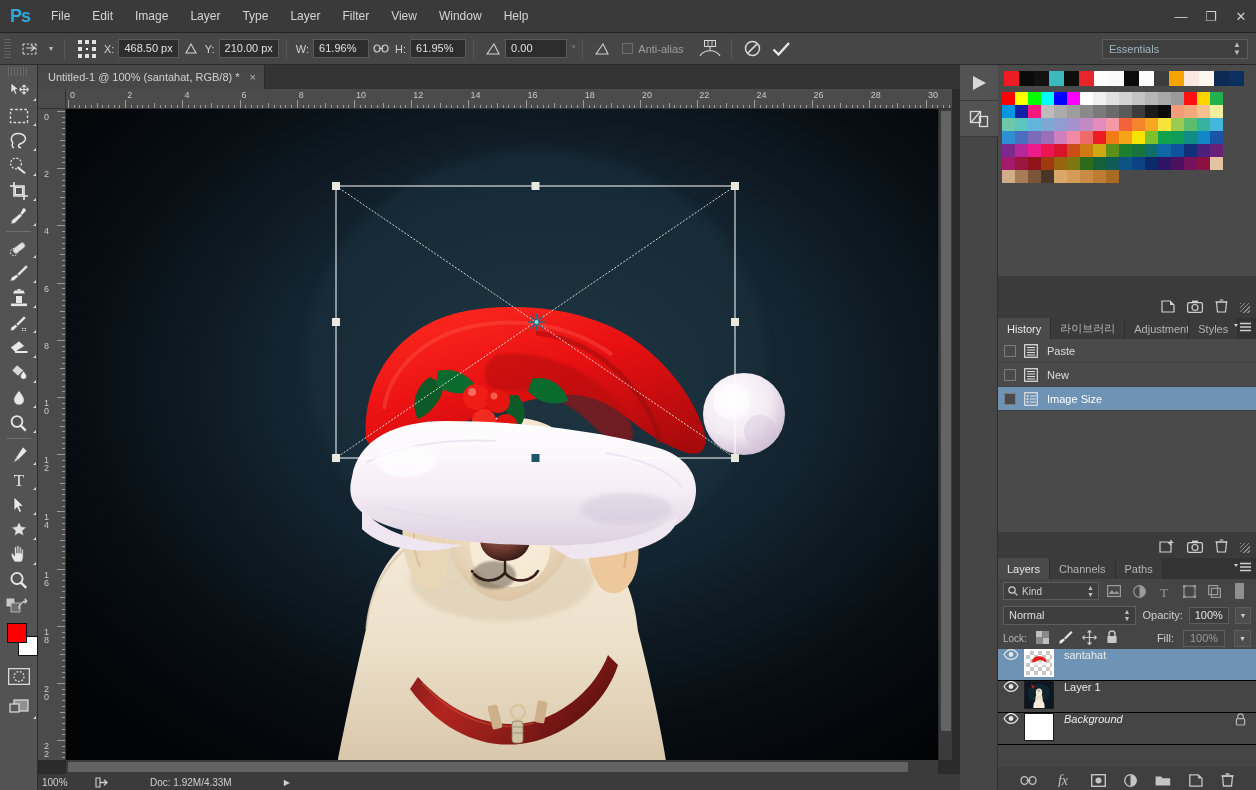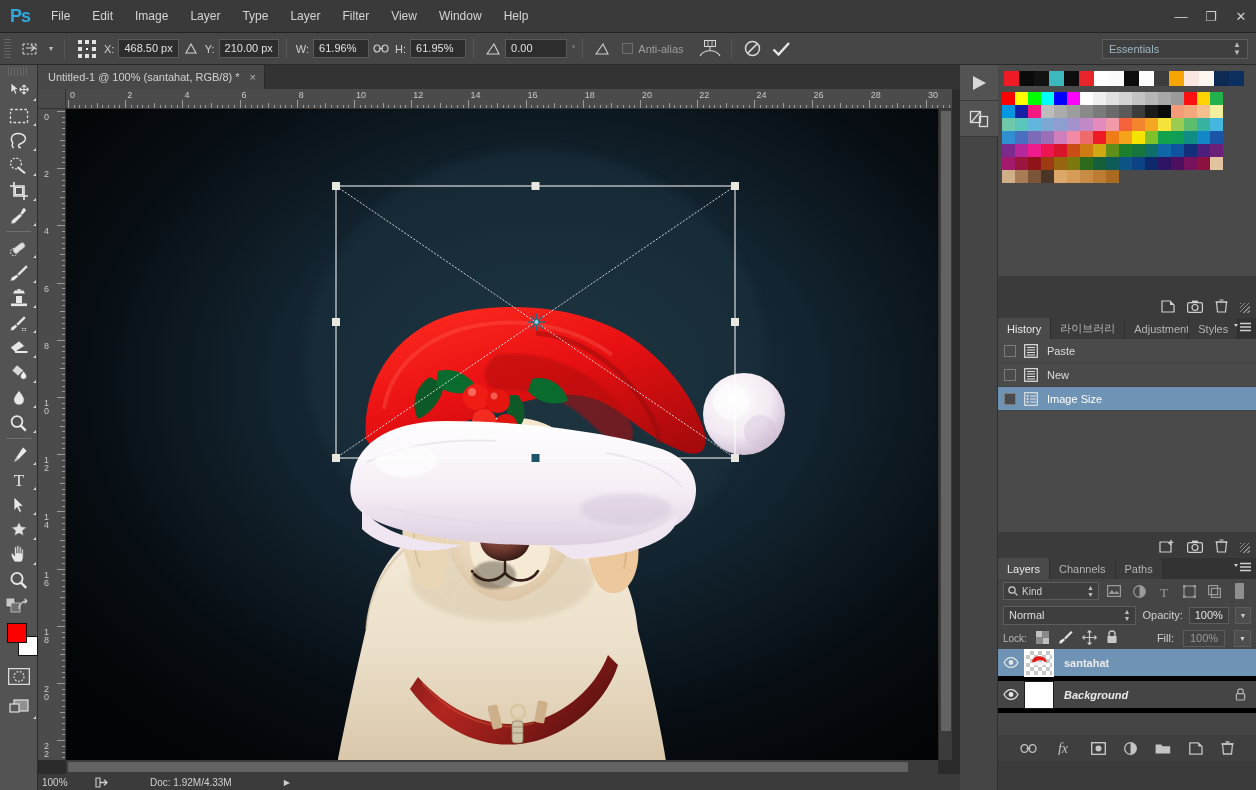--- a/index.html
+++ b/index.html
@@ -118,21 +118,21 @@
 
   
   .filterrow{ height:24px; display:flex; align-items:center; padding:0 5px; gap:5px; background:#454545;}
   .kindsel{ width:96px;height:18px;background:#3e3e3e;border:1px solid #5d5d5d;display:flex;align-items:center;
      padding:0 4px; font-size:10px; color:#cfcfcf;}
   .ficon{ width:20px;height:18px;display:flex;align-items:center;justify-content:center;color:#9a9a9a;}
   .blendrow{ height:24px; display:flex; align-items:center; padding:0 5px; gap:6px; background:#454545;}
   .blendsel{ width:140px;height:19px;background:#3e3e3e;border:1px solid #5d5d5d;display:flex;align-items:center;
      padding:0 5px;font-size:11px;color:#dcdcdc;}
   .lockrow{ height:22px; display:flex; align-items:center; padding:0 5px; gap:9px; background:#454545; font-size:10px;color:#b8b8b8;}
-  .layer-row{ height:32px; display:flex; align-items:center; border-bottom:5px solid #000000; background:#454545;font-weight:bold;}
+  .layer-row{ height:32px; display:flex; align-items:flex-start; border-bottom:1px solid #000000; background:#454545;}
   .layer-row.sel{ background:#6f93b4; }
   .eye{ width:26px; display:flex; align-items:center; justify-content:center;}
   .lthumb{ width:30px;height:28px;border:1px solid #1c1c1c; background:#fff; position:relative; overflow:hidden;}
   .lthumb.sel-b{ border:2px solid #fff; }
   .lname{ font-size:11px; color:#eaeaea; margin-left:10px;}
   .lname.italic{ font-style:italic; }
   .layer-foot{ height:26px; background:#3f3f3f; display:flex; align-items:center; justify-content:center; gap:18px;}
   .layer-foot .fi{ color:#c4c4c4; display:flex; align-items:center;}
   .checker{ background-image:
       linear-gradient(45deg,#c8c8c8 25%,transparent 25%,transparent 75%,#c8c8c8 75%),
@@ -1317,20 +1317,38 @@
               </svg></span>
             <span class="lname">santahat</span>
           </div>
           <div class="layer-row">
             <span class="eye">
               <svg width="16" height="11" viewBox="0 0 16 11">
                 <path d="M1 5.5C3 2 5.4 0.6 8 0.6S13 2 15 5.5C13 9 10.6 10.4 8 10.4S3 9 1 5.5z" fill="none" stroke="#e6e6e6" stroke-width="1.2"></path>
                 <circle cx="8" cy="5.5" r="2.4" fill="#e6e6e6"></circle>
               </svg>
             </span>
+            <span class="lthumb" style="background: rgb(10, 16, 22);"><svg width="100%" height="100%" viewBox="0 0 30 28" preserveAspectRatio="none">
+                <rect width="30" height="28" fill="#0c1620"></rect>
+                <ellipse cx="15" cy="12" rx="12" ry="10" fill="#13303c" opacity=".6"></ellipse>
+                <path d="M11 20 C11 14 13 11 15 11 C17 11 19 14 19 20 L19 28 L11 28z" fill="#ece0c8"></path>
+                <ellipse cx="15" cy="11" rx="3.4" ry="4" fill="#f3e8d2"></ellipse>
+                <path d="M13.6 9.6h2.8" stroke="#5a4430" stroke-width=".7"></path>
+                <path d="M9 26 C9 21 12 19 15 19 C18 19 21 21 21 26 L21 28 L9 28z" fill="#f4ecda"></path>
+                <path d="M8 7 L6 2 L11 5z" fill="#d6201c" opacity=".8"></path>
+              </svg></span>
+            <span class="lname">Layer 1</span>
+          </div>
+          <div class="layer-row">
+            <span class="eye">
+              <svg width="16" height="11" viewBox="0 0 16 11">
+                <path d="M1 5.5C3 2 5.4 0.6 8 0.6S13 2 15 5.5C13 9 10.6 10.4 8 10.4S3 9 1 5.5z" fill="none" stroke="#e6e6e6" stroke-width="1.2"></path>
+                <circle cx="8" cy="5.5" r="2.4" fill="#e6e6e6"></circle>
+              </svg>
+            </span>
             <span class="lthumb" style="background: rgb(255, 255, 255);"></span>
             <span class="lname italic">Background</span>
             <span style="margin-left: auto; margin-right: 10px; display: flex; align-items: center;">
               <svg width="11" height="13" viewBox="0 0 11 13">
                 <path d="M2.8 5.6V3.6a2.7 2.7 0 0 1 5.4 0v2" fill="none" stroke="#b4b4b4" stroke-width="1.2"></path>
                 <rect x="1.4" y="5.6" width="8.2" height="6.4" rx="1" fill="none" stroke="#b4b4b4" stroke-width="1.2"></rect>
               </svg>
             </span>
           </div>
           <div style="height: 22px; background: rgb(69, 69, 69);"></div>

